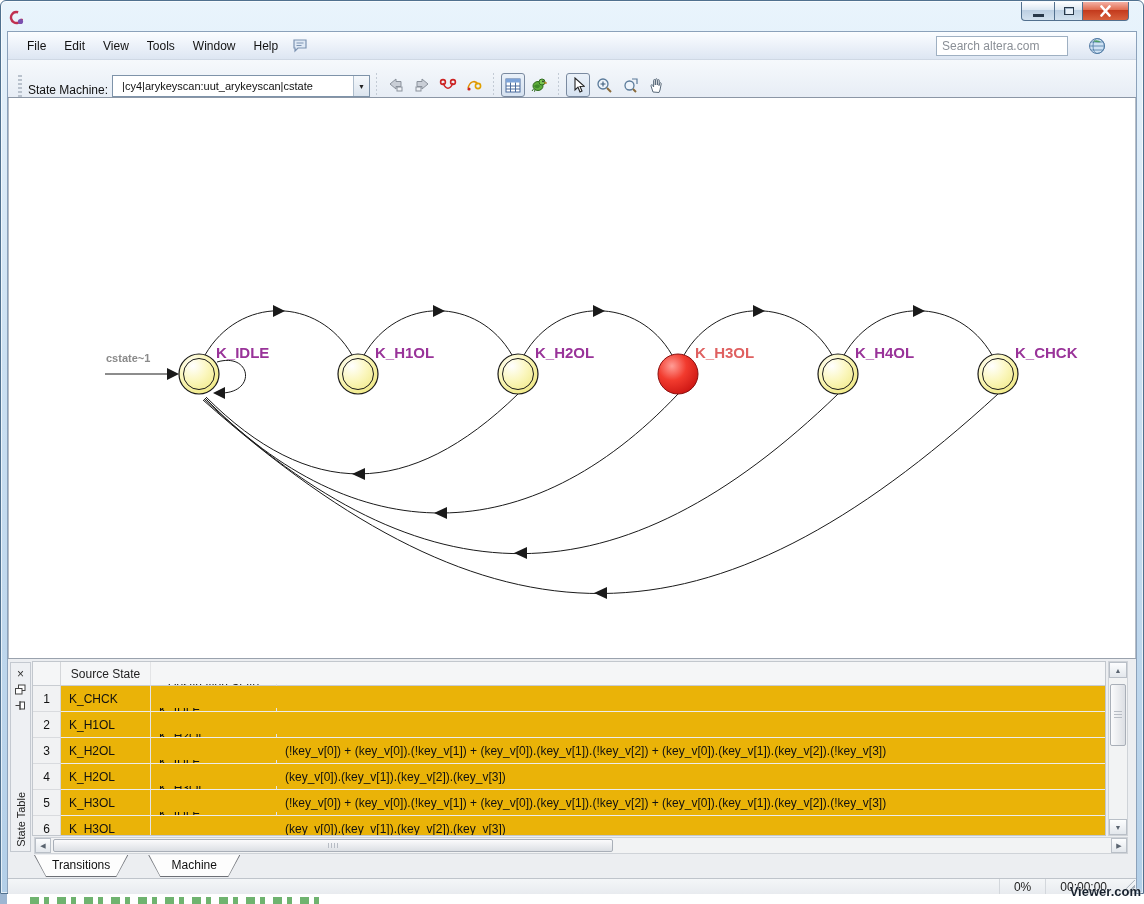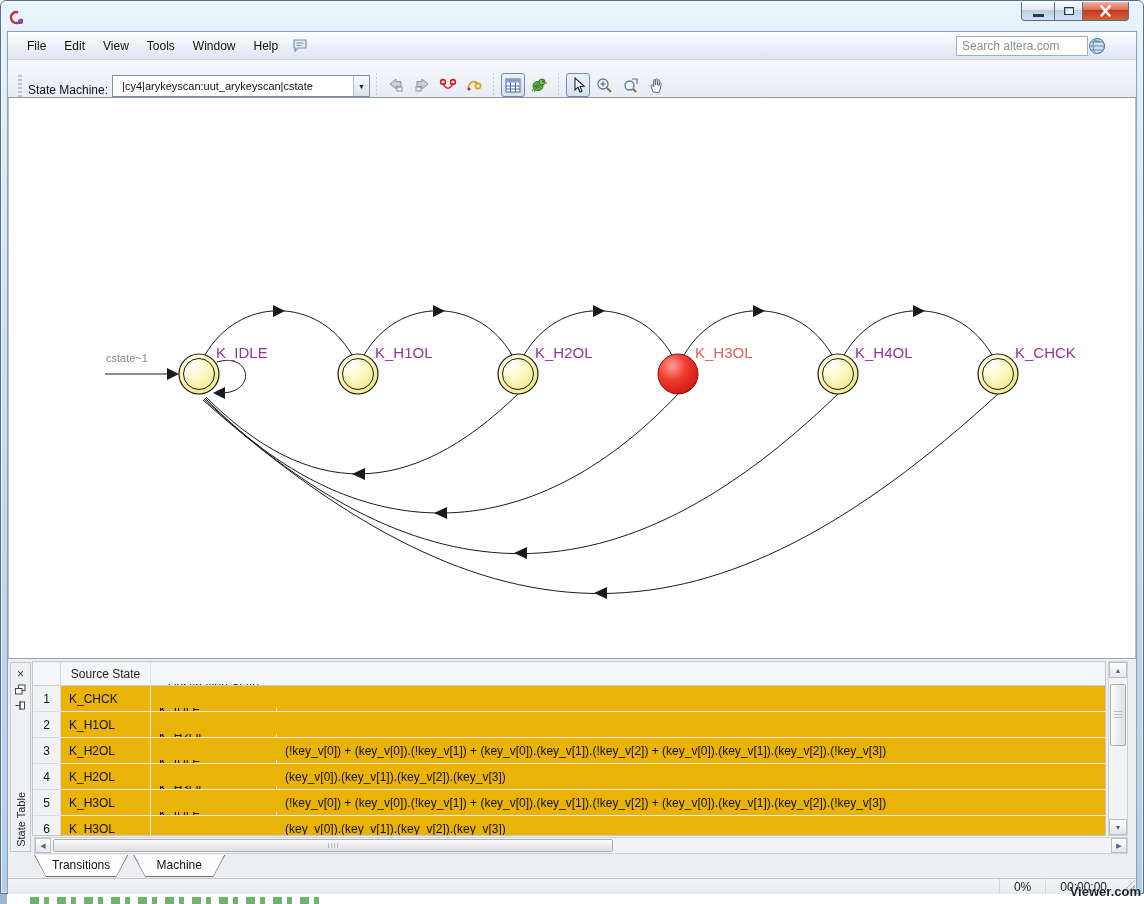--- a/index.html
+++ b/index.html
@@ -24,41 +24,41 @@
   .glyph-res { width:10px; height:8px; border:1.6px solid #29394a; background:#e8f0f8; box-shadow:inset 1px 1px 0 #9fb4c8; }
 
   
   .client { position:absolute; left:6px; right:6px; top:30px; height:862px; background:#eef1f6; border:1px solid #8ba1ba; }
 
   
   .menubar { position:absolute; left:0; right:0; top:0; height:28px; display:flex; align-items:center;
     background:linear-gradient(#fbfdff,#e9eff8 60%,#dde6f2); border-bottom:1px solid #cfd8e4; padding-left:10px; }
   .menu-item { font-size:12px; color:#111; padding:4px 9px; }
   .feedback-ic { margin-left:4px; }
-  .searchwrap { position:absolute; right:30px; top:4px; display:flex; align-items:center; gap:0; }
+  .searchwrap { position:absolute; right:30px; top:4px; display:flex; align-items:center; gap:20px; }
   .searchbox { width:132px; height:20px; border:1px solid #9fb0c2; font-size:12px; padding:0 5px; color:#444; background:#fff; }
   .searchbox::placeholder { color:#8a8f96; }
 
   
   .toolbar { position:absolute; left:0; right:0; top:28px; height:38px; display:flex; align-items:flex-end;
     background:linear-gradient(#f6f9fc,#e7edf5); border-bottom:1px solid #8b96a5; padding-left:6px; }
   .grip-dots { width:4px; height:22px; margin:0 4px;
     background:repeating-linear-gradient(#b9c2cd 0 2px, transparent 2px 4px); }
   .tb-label { font-size:12px; color:#111; margin:0 4px 0 2px; white-space:nowrap; }
   .combo { width:258px; height:22px; border:1px solid #7e93a9; background:#fff; display:flex; align-items:center; position:relative; }
   .combo-text { font-size:11px; color:#111; padding-left:9px; white-space:nowrap; overflow:hidden; flex:1; }
   .combo-arrow { width:16px; height:100%; display:flex; align-items:center; justify-content:center;
     background:linear-gradient(#f5f8fb,#dbe4ee); border-left:1px solid #aebdcc; font-size:7px; color:#222; }
   .tb-sep { width:5px; height:24px; margin:0 4px;
     background:repeating-linear-gradient(#c3cbd5 0 2px, transparent 2px 4px); background-size:1px 100%; background-position:center; background-repeat:no-repeat; }
   .tb-ic { width:24px; height:24px; display:flex; align-items:center; justify-content:center; border:1px solid transparent; border-radius:3px; margin:0 1px; }
   .tb-ic.pressed { border-color:#7a8aa0; background:linear-gradient(#eaf1f9,#d6e2f0); }
 
   
-  .diagram { position:absolute; left:0; right:0; top:66px; height:560px; background:#fff; border-left:1px solid #b6bdc6; border-right:1px solid #b6bdc6; }
+  .diagram { position:absolute; left:0; right:0; top:66px; height:560px; background:#fff; border-left:1px solid #b6bdc6; border-right:1px solid #b6bdc6;font-weight:bold; }
   .diagram svg { position:absolute; left:0; top:0; }
   .st-label { font-size:15px; fill:#993399; }
   .st-label.sel { fill:#df6060; }
   .entry-label { font-size:11px; fill:#8a8a8a; }
 
   
   .panel { position:absolute; left:0; right:0; top:626px; height:220px; background:#eceef1; border-top:1px solid #9aa2ad; }
   .side-strip { position:absolute; left:2px; top:3px; width:21px; bottom:26px; background:#eef0f3; border:1px solid #c4c9d0;
     display:flex; flex-direction:column; align-items:center; padding-top:3px; }
   .strip-ic { width:15px; height:15px; display:flex; align-items:center; justify-content:center; font-size:12px; color:#333; margin-bottom:1px; }
@@ -84,21 +84,21 @@
   .hscroll .sb-btn { top:0; height:15px; width:16px; }
   .hscroll .left { left:0; } .hscroll .right { right:0; }
   .v-thumb { position:absolute; left:1px; width:16px; top:22px; height:62px; background:linear-gradient(90deg,#fbfbfc,#dcdfe4); border:1px solid #a9afb8; border-radius:2px; }
   .h-thumb { position:absolute; top:1px; height:13px; left:18px; width:560px; background:linear-gradient(#fbfbfc,#dcdfe4); border:1px solid #a9afb8; border-radius:2px; }
   .thumb-grip-v { position:absolute; left:3px; right:3px; top:50%; margin-top:-4px; height:8px;
     background:repeating-linear-gradient(#b7bcc4 0 1px, transparent 1px 3px); }
   .thumb-grip-h { position:absolute; top:3px; bottom:3px; left:50%; margin-left:-5px; width:10px;
     background:repeating-linear-gradient(90deg,#b7bcc4 0 1px, transparent 1px 3px); }
 
   
-  .tabsrow { position:absolute; left:26px; top:196px; height:34px; display:flex; gap:5px;justify-content:center; }
+  .tabsrow { position:absolute; left:26px; top:196px; height:34px; display:flex; gap:20px;justify-content:center; }
   .tab { position:relative; height:22px; min-width:92px; }
   .tab::before { content:""; position:absolute; inset:0; background:#6d7076;
     clip-path:polygon(0 0,100% 0,calc(100% - 12px) 100%,12px 100%); }
   .tab::after { content:""; position:absolute; inset:0 1px 1px 1px; background:#fdfdfd;
     clip-path:polygon(0 0,100% 0,calc(100% - 11px) 100%,11px 100%); }
   .tab span { position:relative; z-index:2; display:block; text-align:center; font-size:12px; color:#111; line-height:20px; padding:0 18px; }
 
   
   .statusbar { position:absolute; left:0; right:0; top:846px; height:16px; background:linear-gradient(#f4f6f8,#e8ebef);
     border-top:1px solid #bfc4cb; display:flex; align-items:center; justify-content:flex-end; font-size:12px; color:#222; }

